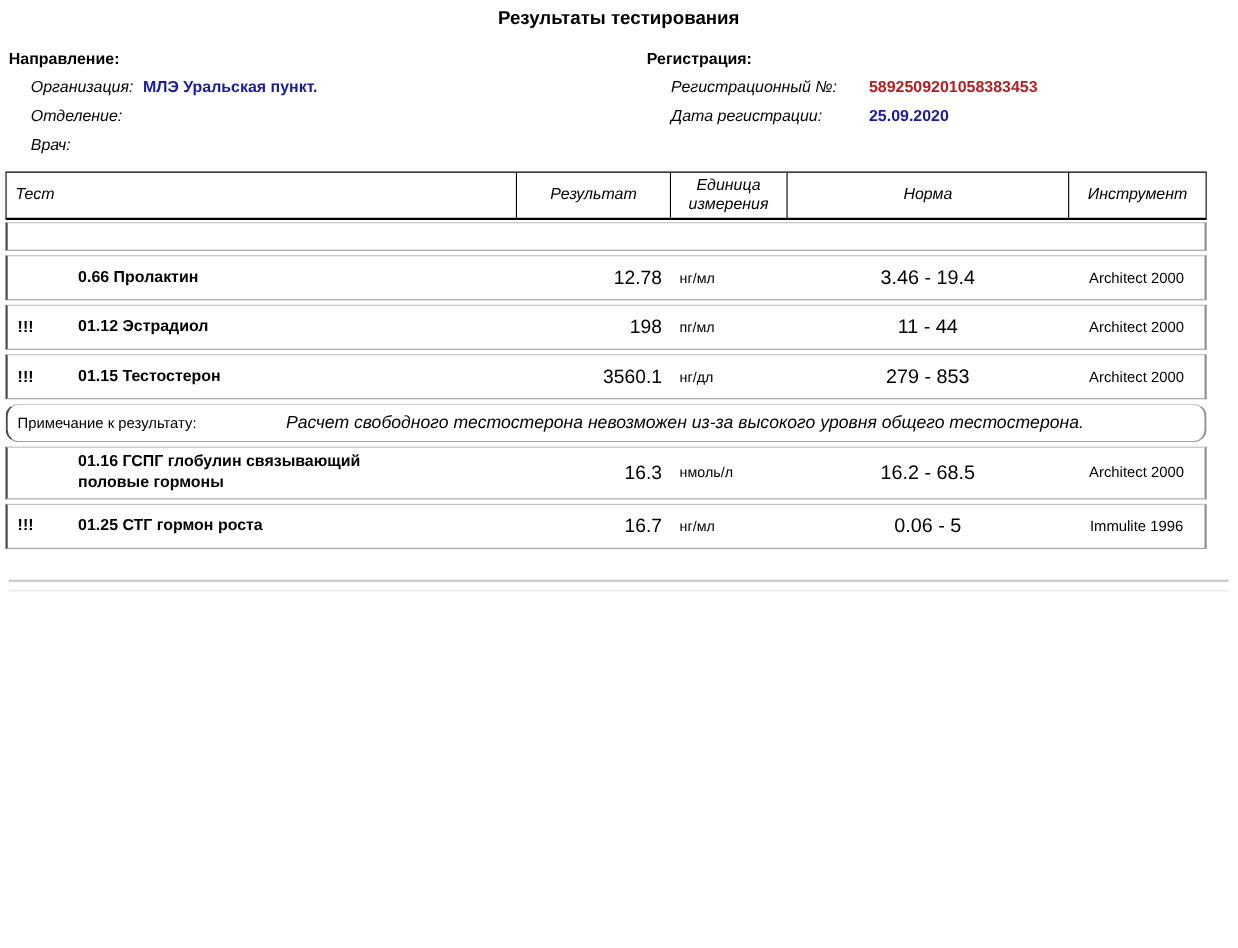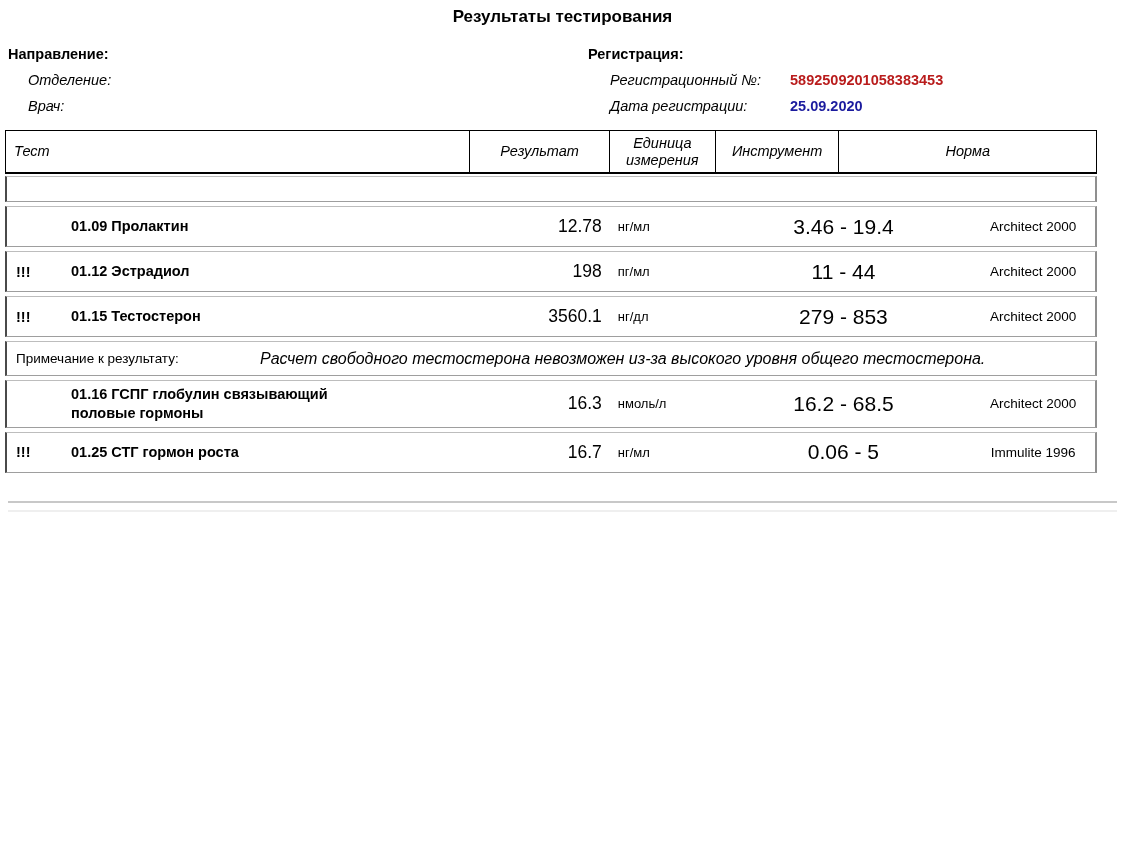--- a/index.html
+++ b/index.html
@@ -34,38 +34,42 @@
 
   .drow{display:flex;align-items:center;min-height:41px;margin-top:4px;background:#fff;
         border-top:1px solid #bdbdbd;border-bottom:1px solid #9e9e9e;
         border-left:2px solid #4a4a4a;border-right:2px solid #8f8f8f;box-sizing:border-box;}
   .empty-row{min-height:26px;margin-top:2px;}
   .c-test{width:465px;display:flex;align-items:center;box-sizing:border-box;}
   .flag{width:64px;padding-left:9px;font-weight:bold;font-size:14.5px;box-sizing:border-box;flex-shrink:0;}
   .tname{font-weight:bold;font-size:14.5px;max-width:305px;line-height:1.3;padding:4px 0;}
   .c-result{width:140px;text-align:right;font-size:17.5px;padding-right:8px;box-sizing:border-box;}
   .c-unit{width:106px;font-size:13px;padding-left:8px;box-sizing:border-box;}
-  .c-norm{width:257px;text-align:center;font-size:21px;box-sizing:border-box;}
+  .c-norm{width:257px;text-align:center;font-size:18px;box-sizing:border-box;}
   .c-instr{width:124px;text-align:center;font-size:13.5px;box-sizing:border-box;}
 
-  .note-row{min-height:35px;}
+  .note-row{min-height:35px;border-radius:12px;}
   .note-label{font-size:13.5px;padding-left:9px;width:253px;box-sizing:border-box;flex-shrink:0;}
   .note-text{font-style:italic;font-size:16px;}
 
   .hr1{height:2px;background:#c8c8c8;margin:28px 8px 0 8px;}
   .hr2{height:2px;background:#efefef;margin:7px 8px 0 8px;}
 </style>
 </head>
 <body>
 
 <div class="title">Результаты тестирования</div>
 
 <div class="meta">
   <div class="col-left">
     <div class="meta-heading">Направление:</div>
+    <div class="meta-field">
+      <span class="meta-label">Организация:</span>
+      <span class="meta-value" style="color: rgb(27, 27, 158);">МЛЭ Уральская пункт.</span>
+    </div>
     <div class="meta-field">
       <span class="meta-label">Отделение:</span>
       <span class="meta-value" style="color: rgb(27, 27, 158);"></span>
     </div>
     <div class="meta-field">
       <span class="meta-label">Врач:</span>
       <span class="meta-value" style="color: rgb(27, 27, 158);"></span>
     </div>
   </div>
   <div class="col-right">
@@ -79,30 +83,30 @@
       <span class="meta-value" style="color: rgb(27, 27, 158);">25.09.2020</span>
     </div>
   </div>
 </div>
 
 <div class="rtable">
   <div class="thead">
     <div class="th th1">Тест</div>
     <div class="th th2">Результат</div>
     <div class="th th3">Единица измерения</div>
+    <div class="th th4">Норма</div>
     <div class="th th5">Инструмент</div>
-    <div class="th th4">Норма</div>
   </div>
 
   <div class="drow empty-row"></div>
 
   <div class="drow">
     <div class="c-test">
       <span class="flag"></span>
-      <span class="tname">01.09 Пролактин</span>
+      <span class="tname">0.66 Пролактин</span>
     </div>
     <div class="c-result">12.78</div>
     <div class="c-unit">нг/мл</div>
     <div class="c-norm">3.46 - 19.4</div>
     <div class="c-instr">Architect 2000</div>
   </div>
 
   <div class="drow">
     <div class="c-test">
       <span class="flag">!!!</span>

